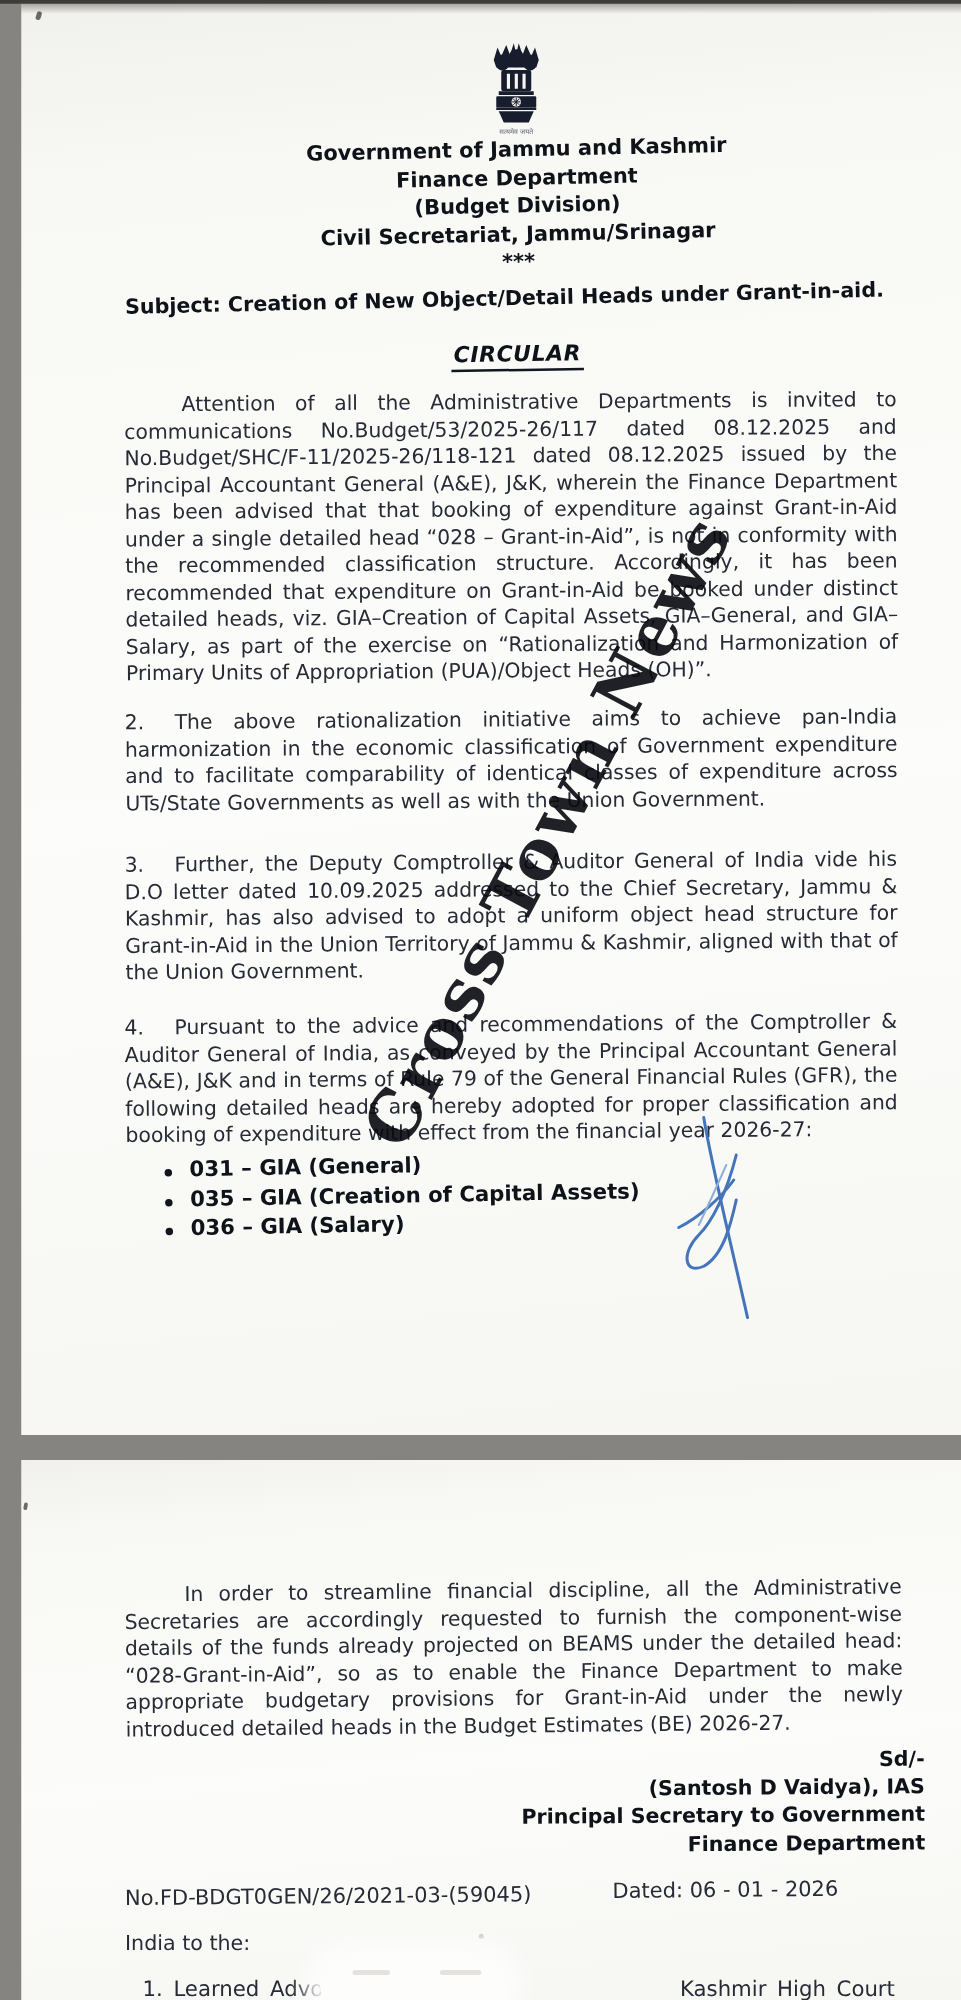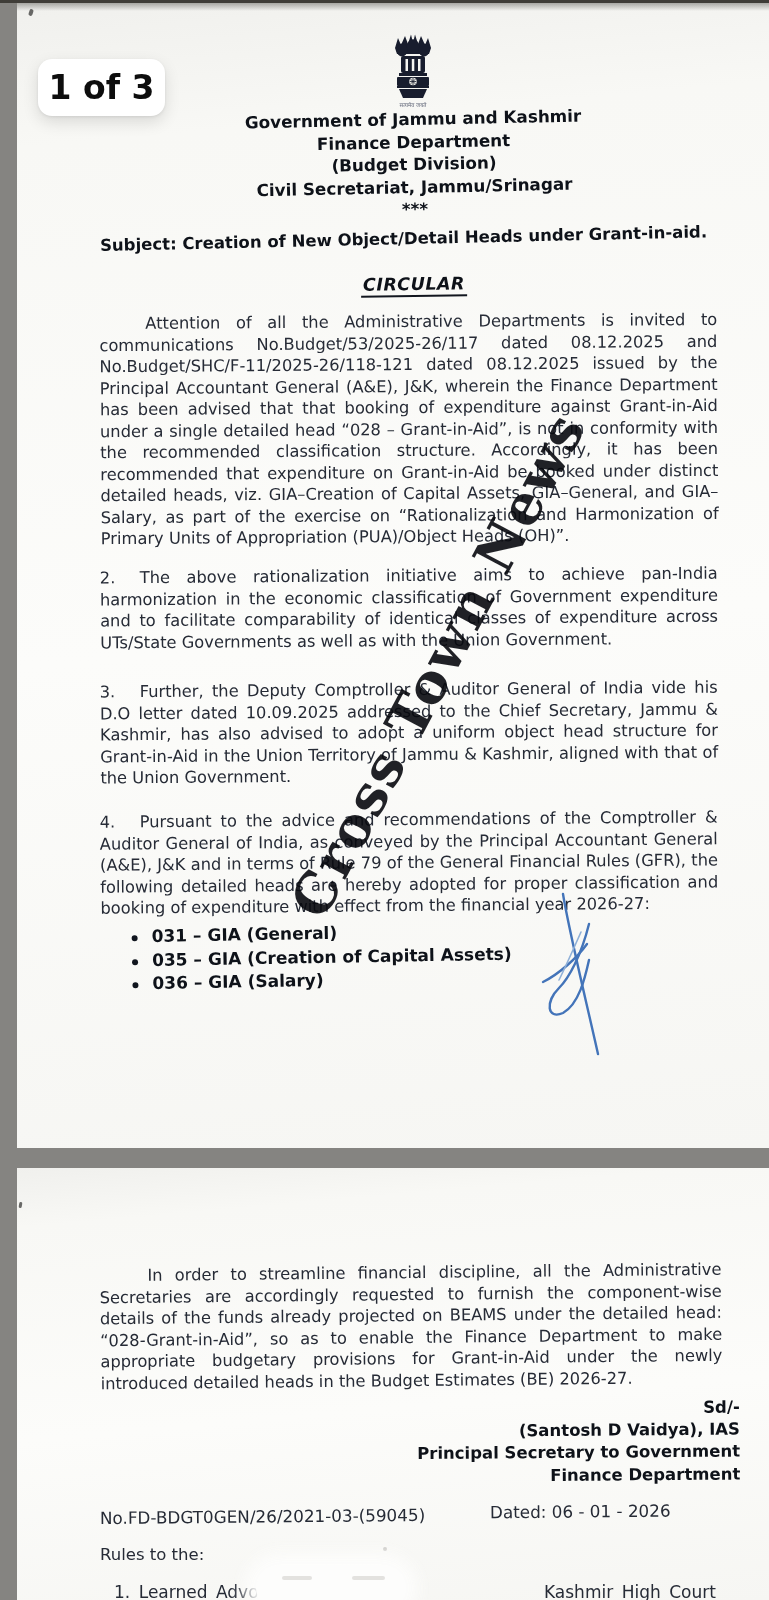--- a/index.html
+++ b/index.html
@@ -114,23 +114,20 @@
 
 <div id="root">
 
   <div id="card1" class="card"></div>
   <div id="card2" class="card"></div>
   <div id="top-line"></div>
 
   <div id="speck1" class="speck"></div>
   <div id="speck2" class="speck"></div>
 
-  <div id="badge">
-    <span>1 of 3</span>
-  </div>
 
   <div id="emblem">
     <svg width="56" height="78" viewBox="0 0 56 78">
       <g fill="#181d2e">
         <path d="M10 15 L13 5 L16 12 L20 3 L23 11 L26 1.5 L28 10 L30 1.5 L33 11 L36 3 L40 12 L43 5 L46 15 L44 21 L12 21 Z"></path>
         <ellipse cx="17" cy="17" rx="5.5" ry="6.5"></ellipse>
         <ellipse cx="39" cy="17" rx="5.5" ry="6.5"></ellipse>
         <ellipse cx="28" cy="13.5" rx="6.2" ry="7.2"></ellipse>
         <rect x="16" y="23" width="24" height="17" rx="2"></rect>
         <rect x="14" y="40" width="28" height="3"></rect>
@@ -194,21 +191,21 @@
     <div>(Santosh D Vaidya), IAS</div>
     <div>Principal Secretary to Government</div>
     <div>Finance  Department</div>
   </div>
 
   <div id="ref-line" class="ink">
     <span>No.FD-BDGT0GEN/26/2021-03-(59045)</span>
     <span class="date">Dated:  06 -  01 - 2026</span>
   </div>
 
-  <div id="copy-to" class="ink">Rules to the:</div>
+  <div id="copy-to" class="ink">India to the:</div>
 
   <div id="copy-item" class="ink">
     <span class="frag-left">1. Learned Advocat</span>
     <span class="frag-right">Kashmir High Court</span>
   </div>
 
   <div id="pill"></div>
   <div id="dash1" class="pill-dash"></div>
   <div id="dash2" class="pill-dash"></div>
   <div id="dot1"></div>

